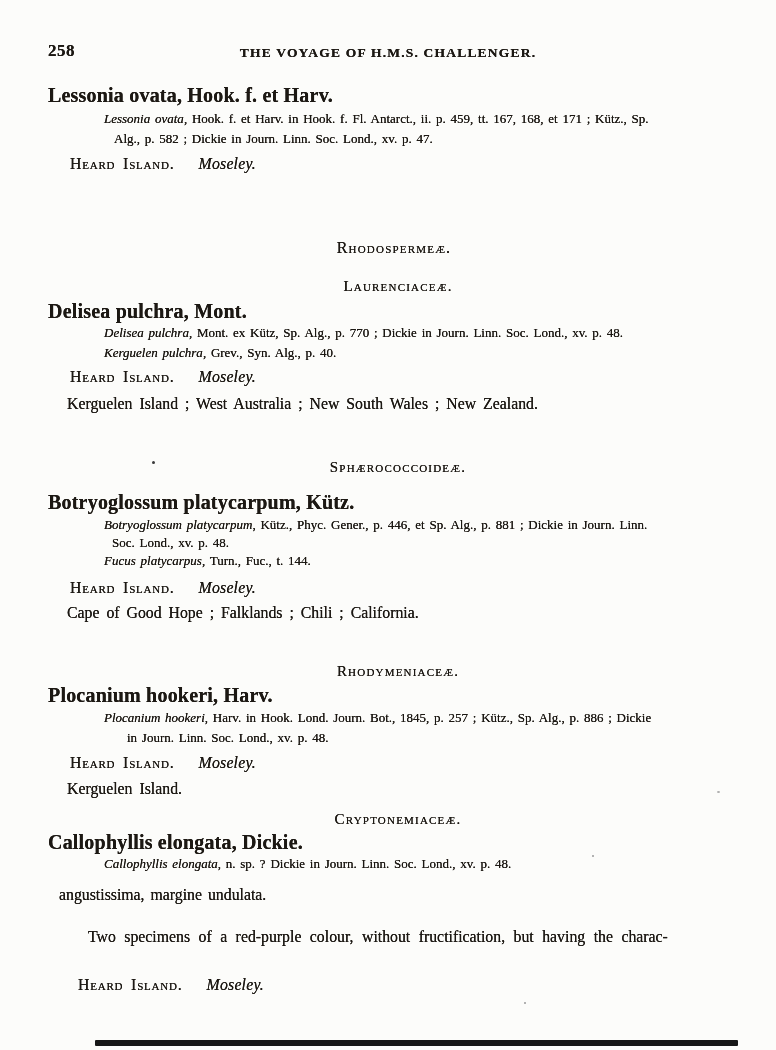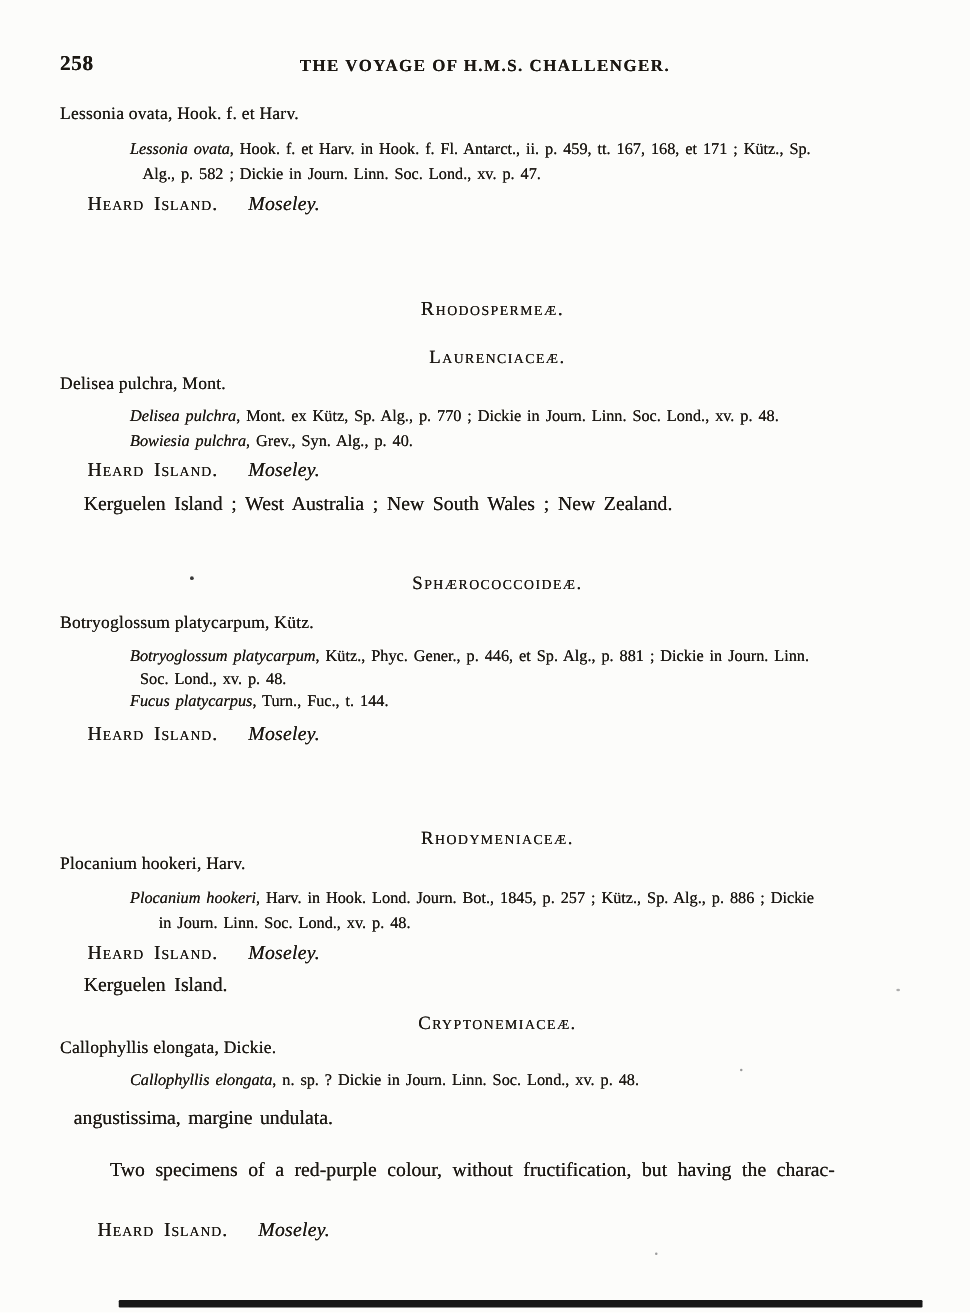--- a/index.html
+++ b/index.html
@@ -8,21 +8,21 @@
     background:#fcfcfa; overflow:hidden;
     font-family:"Liberation Serif","DejaVu Serif",serif;
     color:#1c1813;
     text-shadow:0 0 0.35px currentColor;
   }
   .abs { position:absolute; white-space:nowrap; line-height:1.15; }
   .center { left:0; right:0; text-align:center; }
   .it { font-style:italic; }
   .runnum { font-size:17px; font-weight:600; letter-spacing:0.5px; }
   .runhead { font-size:13.5px; font-weight:700; letter-spacing:1.2px; }
-  .sp { font-size:14px; font-weight:400; letter-spacing:0.2px; }
+  .sp { font-size:20px; font-weight:700; letter-spacing:0.2px; }
   .syn { font-size:13px; word-spacing:1.5px; }
   .body { font-size:15.8px; }
   .dist { word-spacing:3px; }
   .para { word-spacing:2px; }
   .ws-wide { word-spacing:4.5px; }
   .sec { font-size:16px; font-variant:small-caps; letter-spacing:1.2px; }
   .fam { font-size:15px; font-variant:small-caps; letter-spacing:1.2px;margin-left:20px; }
   .sc { font-variant:small-caps; letter-spacing:0.8px; word-spacing:3px;margin-top:28px; }
   .collector { margin-left:24px; font-style:italic; letter-spacing:0.2px; }
   .speck { position:absolute; border-radius:50%; }
@@ -40,31 +40,32 @@
   <div class="abs sp" style="left:48px; top:84px;">Lessonia ovata, Hook. f. et Harv.</div>
   <div class="abs syn" style="left:104px; top:112px;"><span class="it">Lessonia ovata</span><span>, Hook. f. et Harv. in Hook. f. Fl. Antarct., ii. p. 459, tt. 167, 168, et 171 ; Kütz., Sp.</span></div>
   <div class="abs syn" style="left:114px; top:132px;">Alg., p. 582 ; Dickie in Journ. Linn. Soc. Lond., xv. p. 47.</div>
   <div class="abs body" style="left:70px; top:155px;"><span class="sc">Heard Island.</span><span class="collector">Moseley.</span></div>
 
   <div class="abs center sec" style="top:239px;margin-left:12px;">Rhodospermeæ.</div>
   <div class="abs center fam" style="top:278px;">Laurenciaceæ.</div>
 
   <div class="abs sp" style="left:48px; top:300px;">Delisea pulchra, Mont.</div>
   <div class="abs syn" style="left:104px; top:326px;"><span class="it">Delisea pulchra</span><span>, Mont. ex Kütz, Sp. Alg., p. 770 ; Dickie in Journ. Linn. Soc. Lond., xv. p. 48.</span></div>
-  <div class="abs syn" style="left:104px; top:346px;"><span class="it">Bowiesia pulchra</span><span>, Grev., Syn. Alg., p. 40.</span></div>
+  <div class="abs syn" style="left:104px; top:346px;"><span class="it">Kerguelen pulchra</span><span>, Grev., Syn. Alg., p. 40.</span></div>
   <div class="abs body" style="left:70px; top:368px;"><span class="sc">Heard Island.</span><span class="collector">Moseley.</span></div>
   <div class="abs body dist" style="left:67px; top:395px;">Kerguelen Island ; West Australia ; New South Wales ; New Zealand.</div>
 
   <div class="abs sp" style="left:48px; top:491px;">Botryoglossum platycarpum, Kütz.</div>
 
   <div class="abs center fam" style="top:459px;">Sphærococcoideæ.</div>
   <div class="abs syn" style="left:104px; top:518px;"><span class="it">Botryoglossum platycarpum</span><span>, Kütz., Phyc. Gener., p. 446, et Sp. Alg., p. 881 ; Dickie in Journ. Linn.</span></div>
   <div class="abs syn" style="left:112px; top:536px;">Soc. Lond., xv. p. 48.</div>
   <div class="abs syn" style="left:104px; top:554px;"><span class="it">Fucus platycarpus</span><span>, Turn., Fuc., t. 144.</span></div>
   <div class="abs body" style="left:70px; top:579px;"><span class="sc">Heard Island.</span><span class="collector">Moseley.</span></div>
+  <div class="abs body dist" style="left:67px; top:604px;">Cape of Good Hope ; Falklands ; Chili ; California.</div>
 
   <div class="abs center fam" style="top:663px;">Rhodymeniaceæ.</div>
 
   <div class="abs sp" style="left:48px; top:684px;">Plocanium hookeri, Harv.</div>
   <div class="abs syn" style="left:104px; top:711px;"><span class="it">Plocanium hookeri</span><span>, Harv. in Hook. Lond. Journ. Bot., 1845, p. 257 ; Kütz., Sp. Alg., p. 886 ; Dickie</span></div>
   <div class="abs syn" style="left:127px; top:731px;">in Journ. Linn. Soc. Lond., xv. p. 48.</div>
   <div class="abs body" style="left:70px; top:754px;"><span class="sc">Heard Island.</span><span class="collector">Moseley.</span></div>
   <div class="abs body dist" style="left:67px; top:780px;">Kerguelen Island.</div>
 
   <div class="abs center fam" style="top:811px;">Cryptonemiaceæ.</div>

